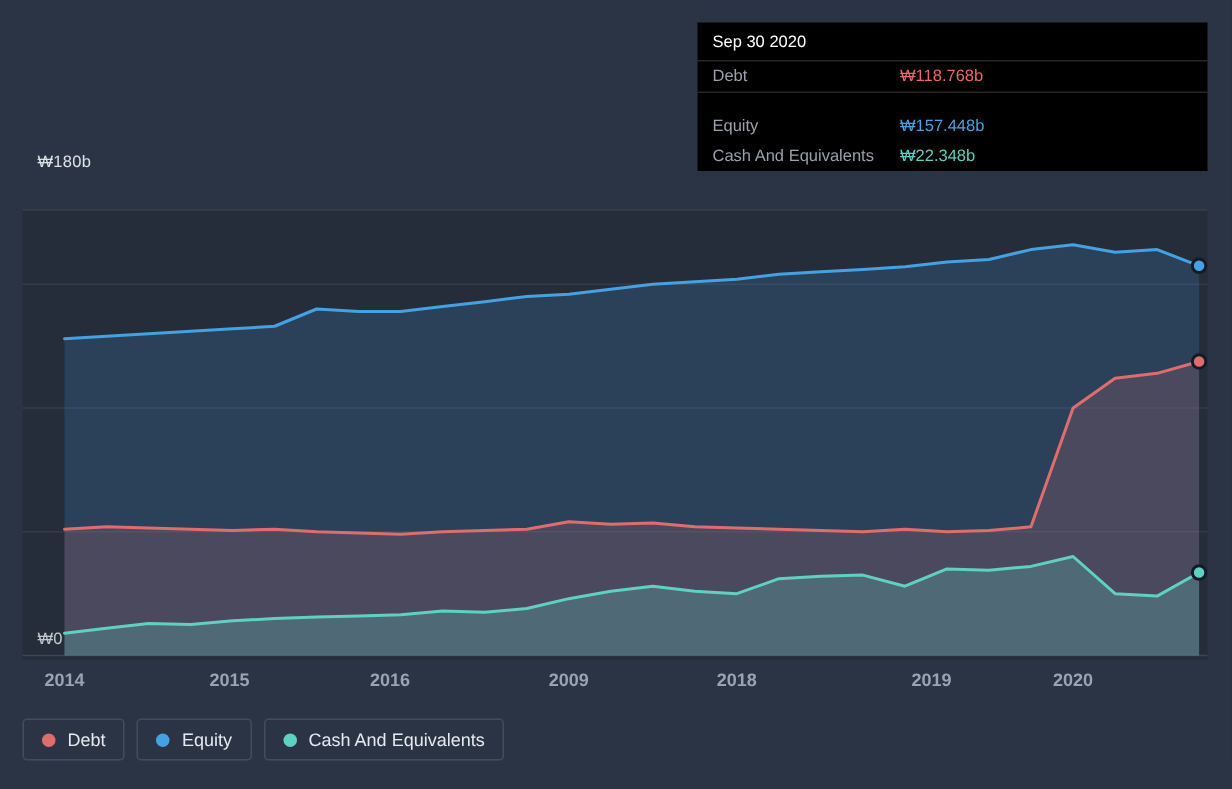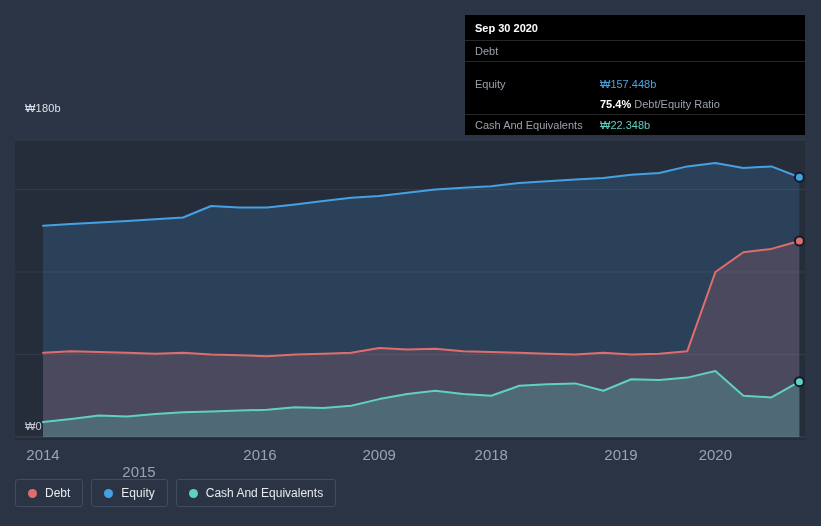--- a/index.html
+++ b/index.html
@@ -29,21 +29,22 @@
   .ylabel.bottom { left: 25px; top: 420px; }
   .x-axis {
     position: absolute;
     left: 0; top: 446px;
     width: 100%; height: 16px;
   }
   .xtick {
     position: absolute;
     transform: translateX(-50%);
     color: #9aa3b2;
-    font-size: 15px;
+    font-size: 12px;
+    font-weight: bold;
   }
   .legend {
     position: absolute;
     left: 15px; top: 479px;
     display: flex;
     gap: 8px;
   }
   .pill {
     display: flex;
     align-items: center;
@@ -59,21 +60,21 @@
   .dot { width: 9px; height: 9px; border-radius: 50%; flex: 0 0 auto; }
   .tooltip {
     position: absolute;
     right: 16px; top: 15px;
     width: 340px;
     background: #000000;
     color: #ffffff;
     font-size: 11px;
   }
   .tt-header {
-    font-weight: bold;
+    font-weight: normal;
     padding: 7px 10px 6px 10px;
     border-bottom: 1px solid #262626;
   }
   .tt-row { display: flex; padding: 4px 10px; align-items: baseline; }
   .tt-sep { border-bottom: 1px solid #262626; }
   .tt-label { flex: 0 0 125px; color: #9aa1ac; }
   .tt-value { flex: 1; }
   .v-debt { color: #e96a6a; }
   .v-equity { color: #4aa3e0; margin-top: 12px; }
   .v-cash { color: #5ed0c0; }
@@ -82,28 +83,25 @@
 </style>
 </head>
 <body>
 
 <div class="page">
 
   <div class="tooltip">
     <div class="tt-header">Sep 30 2020</div>
     <div class="tt-row tt-sep">
       <span class="tt-label">Debt</span>
+      <span class="tt-value v-debt">₩118.768b</span>
     </div>
     <div class="tt-row">
       <span class="tt-label">Equity</span>
       <span class="tt-value v-equity">₩157.448b</span>
-    </div>
-    <div class="tt-row tt-sep">
-      <span class="tt-label"></span>
-      <span class="tt-value"><b class="ratio-bold">75.4%</b> <span class="ratio-rest">Debt/Equity Ratio</span></span>
     </div>
     <div class="tt-row">
       <span class="tt-label">Cash And Equivalents</span>
       <span class="tt-value v-cash">₩22.348b</span>
     </div>
   </div>
 
   <div class="ylabel top">₩180b</div>
   <div class="ylabel bottom">₩0</div>
 
@@ -120,21 +118,21 @@
       <path d="M28.0,85.8 L56.0,84.1 L84.0,82.5 L112.1,80.9 L140.1,79.2 L168.1,77.5 L196.1,66.0 L224.1,67.6 L252.1,67.6 L280.1,64.4 L308.2,61.1 L336.2,57.7 L364.2,56.1 L392.2,52.8 L420.2,49.5 L448.2,47.8 L476.2,46.2 L504.3,42.9 L532.3,41.2 L560.3,39.6 L588.3,37.9 L616.3,34.7 L644.3,33.0 L672.3,26.4 L700.4,23.1 L728.4,28.1 L756.4,26.4 L784.4,37.2" fill="none" stroke="#45a1e2" stroke-width="2" stroke-linejoin="round" stroke-linecap="round"></path>
       <path d="M28.0,212.8 L56.0,211.2 L84.0,212.0 L112.1,212.8 L140.1,213.7 L168.1,212.8 L196.1,214.5 L224.1,215.3 L252.1,216.2 L280.1,214.5 L308.2,213.7 L336.2,212.8 L364.2,207.9 L392.2,209.5 L420.2,208.7 L448.2,211.2 L476.2,212.0 L504.3,212.8 L532.3,213.7 L560.3,214.5 L588.3,212.8 L616.3,214.5 L644.3,213.7 L672.3,211.2 L700.4,132.0 L728.4,112.2 L756.4,108.9 L784.4,101.0" fill="none" stroke="#e06d6d" stroke-width="2" stroke-linejoin="round" stroke-linecap="round"></path>
       <path d="M28.0,282.1 L56.0,278.9 L84.0,275.6 L112.1,276.4 L140.1,273.9 L168.1,272.3 L196.1,271.4 L224.1,270.6 L252.1,269.8 L280.1,267.3 L308.2,268.1 L336.2,265.7 L364.2,259.1 L392.2,254.1 L420.2,250.8 L448.2,254.1 L476.2,255.8 L504.3,245.8 L532.3,244.2 L560.3,243.4 L588.3,250.8 L616.3,239.3 L644.3,240.1 L672.3,237.6 L700.4,231.0 L728.4,255.8 L756.4,257.4 L784.4,241.7" fill="none" stroke="#5fd0c2" stroke-width="2" stroke-linejoin="round" stroke-linecap="round"></path>
       <circle cx="784.4" cy="37.2" r="4.5" fill="#45a1e2" stroke="#141b26" stroke-width="2"></circle>
       <circle cx="784.4" cy="101.0" r="4.5" fill="#e06d6d" stroke="#141b26" stroke-width="2"></circle>
       <circle cx="784.4" cy="241.7" r="4.5" fill="#5fd0c2" stroke="#141b26" stroke-width="2"></circle>
     </svg>
 
   <div class="x-axis">
       <div class="xtick" style="left: 43.0142px;">2014</div>
-      <div class="xtick" style="left: 139px; margin-top: 17px;">2015</div>
+      <div class="xtick" style="left: 153px;">2015</div>
       <div class="xtick" style="left: 260px;">2016</div>
       <div class="xtick" style="left: 379.184px;">2009</div>
       <div class="xtick" style="left: 491.241px;">2018</div>
       <div class="xtick" style="left: 621px;">2019</div>
       <div class="xtick" style="left: 715.355px;">2020</div>
     </div>
 
   <div class="legend">
       <div class="pill">
         <span class="dot" style="background: rgb(224, 109, 109);"></span>

